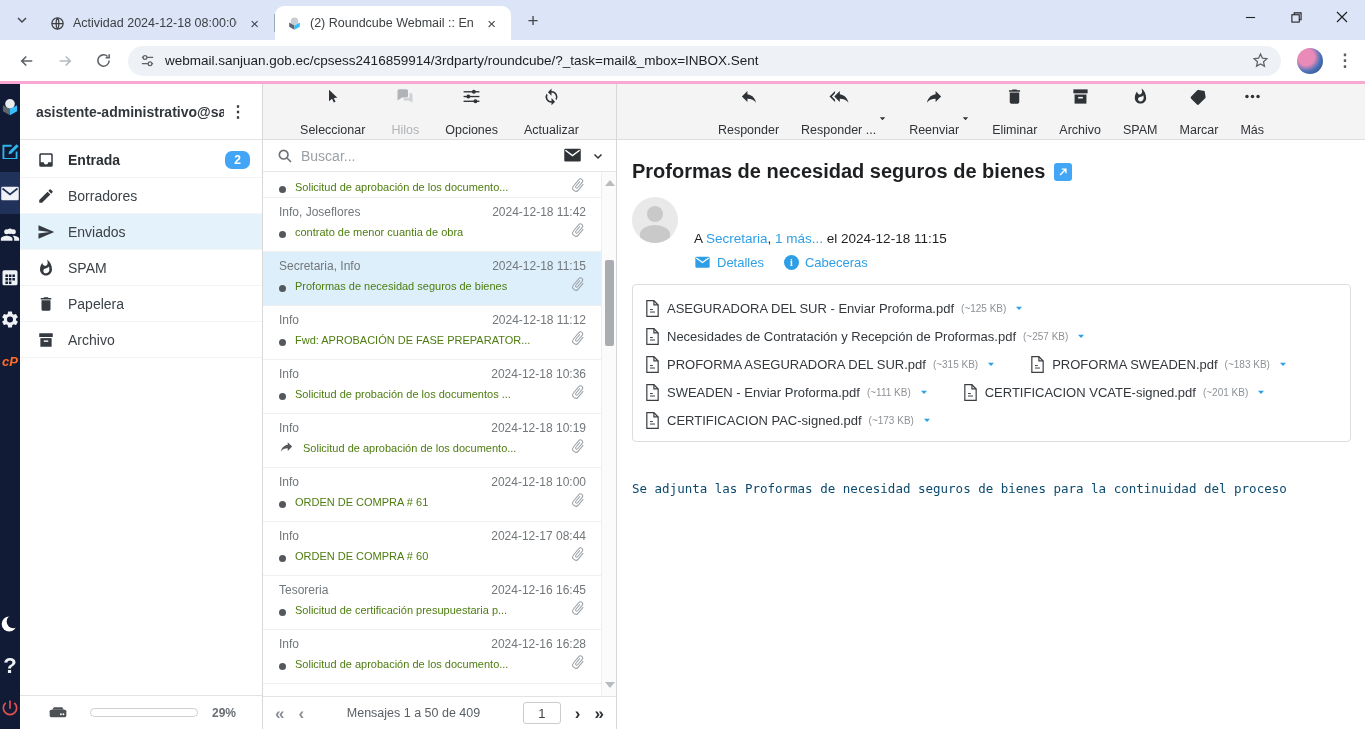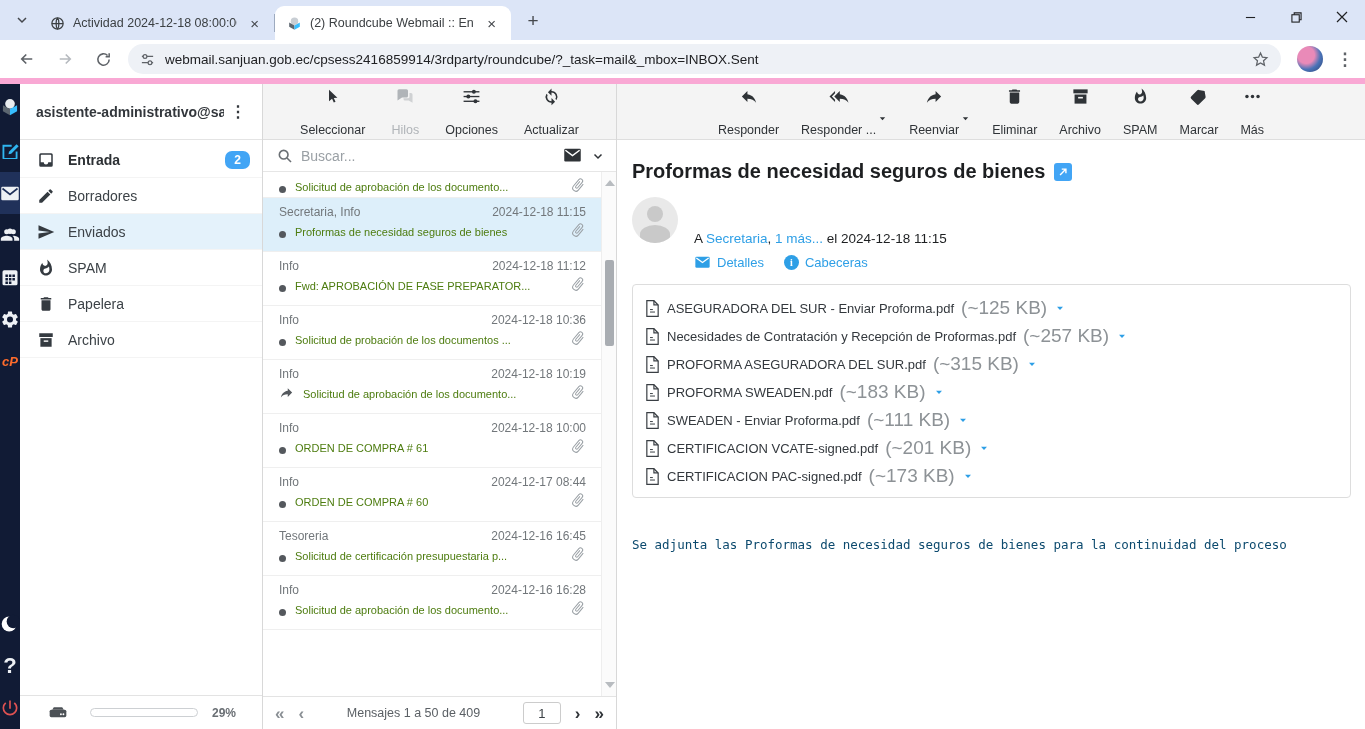--- a/index.html
+++ b/index.html
@@ -12,21 +12,21 @@
   .tabsearch { width:28px; height:28px; margin:0 2px 6px 2px; display:flex; align-items:center; justify-content:center; color:#44474d; border-radius:50%; }
   .tab { display:flex; align-items:center; gap:8px; height:34px; padding:0 10px 0 12px; max-width:236px; min-width:236px; font-size:12.5px; color:#3c4043; }
   .tab .ttl { flex:1; white-space:nowrap; overflow:hidden; }
   .tab.active { background:#fff; border-radius:9px 9px 0 0; }
   .tab .x { font-size:15px; color:#45484d; padding:1px 5px; border-radius:50%; }
   .tabdiv { width:1px; height:18px; background:#9daabf; margin-bottom:8px; }
   .newtab { width:28px; height:28px; margin:0 0 5px 8px; display:flex; align-items:center; justify-content:center; font-size:19px; color:#45484d; }
   .wincontrols { position:absolute; right:0; top:0; height:34px; display:flex; }
   .winbtn { width:46px; display:flex; align-items:center; justify-content:center; color:#202124; font-size:14px; }
 
-  .navbar { height:44px; background:#fff; display:flex; align-items:center; padding:0 8px; border-bottom:6px solid #f9a8d4; }
+  .navbar { height:44px; background:#fff; display:flex; align-items:center; padding:0 8px; border-bottom:3px solid #f9a8d4; }
   .navbtn { width:34px; height:34px; display:flex; align-items:center; justify-content:center; color:#5f6368; margin:0 2px; }
   .navbtn.disabled { color:#b6babf; }
   .urlbar { flex:1; height:30px; background:#eef1f6; border-radius:15px; display:flex; align-items:center; padding:0 12px; margin:0 6px; }
   .urlbar .siteicon { color:#5f6368; margin-right:10px; }
   .urltext { flex:1; font-size:13.5px; color:#202124; white-space:nowrap; overflow:hidden; }
   .staricon { color:#5f6368; margin-left:8px; }
   .avatar-chrome { width:26px; height:26px; border-radius:50%; margin:0 10px;
     background:radial-gradient(circle at 35% 35%, #e98ab8 0 35%, #4a73b8 60%, #2b3f6e 100%); }
   .kebab { color:#5f6368; font-size:17px; font-weight:bold; width:24px; text-align:center; }
 
@@ -114,21 +114,21 @@
   .from-meta { margin-left:16px; padding-top:3px; }
   .toline { font-size:13.5px; color:#1d1f21;margin-top:31px; }
   .toline .lnk { color:#2e9fe6; }
   .metalinks { display:flex; align-items:center; gap:20px; margin-top:9px; }
   .metalink { display:flex; align-items:center; gap:6px; color:#2e9fe6; font-size:13px; }
   .infodot { width:15px; height:15px; border-radius:50%; background:#2e9fe6; color:#fff; font-size:10px; font-weight:bold; display:flex; align-items:center; justify-content:center; font-family:"Liberation Serif",serif; }
   .attachbox { border:1px solid #ddd; border-radius:4px; margin:14px 0 0 0; padding:9px 12px 7px 12px; display:flex; flex-wrap:wrap; align-items:center; }
   .att { display:inline-flex; align-items:center; gap:7px; height:28px; margin-right:34px; }
   .att .aico { color:#3a3f44; }
   .att .aname { font-size:13px; color:#33383d; white-space:nowrap; }
-  .att .asize { font-size:19px; color:#8d9296; white-space:nowrap; }
+  .att .asize { font-size:10px; color:#8d9296; white-space:nowrap; }
   .att .acaret { color:#2e9fe6; margin-left:1px; }
   .brk { flex-basis:100%; height:0; }
   .bodytext { margin-top:39px; font-family:"DejaVu Sans Mono", monospace; font-size:12.5px; color:#0c4a6e; white-space:pre-wrap; }
 </style>
 </head>
 <body>
 
 <div class="tabstrip">
   <div class="tabsearch">
     <svg width="12" height="12" viewBox="0 0 24 24" fill="none" stroke="currentColor" stroke-width="3">
@@ -415,20 +415,35 @@
           <div class="l2">
             <span class="flagdot"></span>
             <span class="msub">Solicitud de aprobación de los documento...</span>
             <span class="mclip">
               <svg width="16" height="16" viewBox="0 0 24 24" fill="currentColor">
                 <path d="M16.5 6v11.5a4 4 0 0 1-8 0V5a2.5 2.5 0 0 1 5 0v10.5a1 1 0 0 1-2 0V6H10v9.5a2.5 2.5 0 0 0 5 0V5a4 4 0 0 0-8 0v12.5a5.5 5.5 0 0 0 11 0V6h-1.5z"></path>
               </svg>
             </span>
           </div>
         </div>
+      <div class="mrow">
+          <div class="l1">
+            <span>Info, Joseflores</span>
+            <span>2024-12-18 11:42</span>
+          </div>
+          <div class="l2">
+            <span class="flagdot"></span>
+            <span class="msub">contrato de menor cuantia de obra</span>
+            <span class="mclip">
+              <svg width="16" height="16" viewBox="0 0 24 24" fill="currentColor">
+                <path d="M16.5 6v11.5a4 4 0 0 1-8 0V5a2.5 2.5 0 0 1 5 0v10.5a1 1 0 0 1-2 0V6H10v9.5a2.5 2.5 0 0 0 5 0V5a4 4 0 0 0-8 0v12.5a5.5 5.5 0 0 0 11 0V6h-1.5z"></path>
+              </svg>
+            </span>
+          </div>
+        </div>
         <div class="mrow selected">
           <div class="l1">
             <span>Secretaria, Info</span>
             <span>2024-12-18 11:15</span>
           </div>
           <div class="l2">
             <span class="flagdot"></span>
             <span class="msub">Proformas de necesidad seguros de bienes</span>
             <span class="mclip">
               <svg width="16" height="16" viewBox="0 0 24 24" fill="currentColor">

